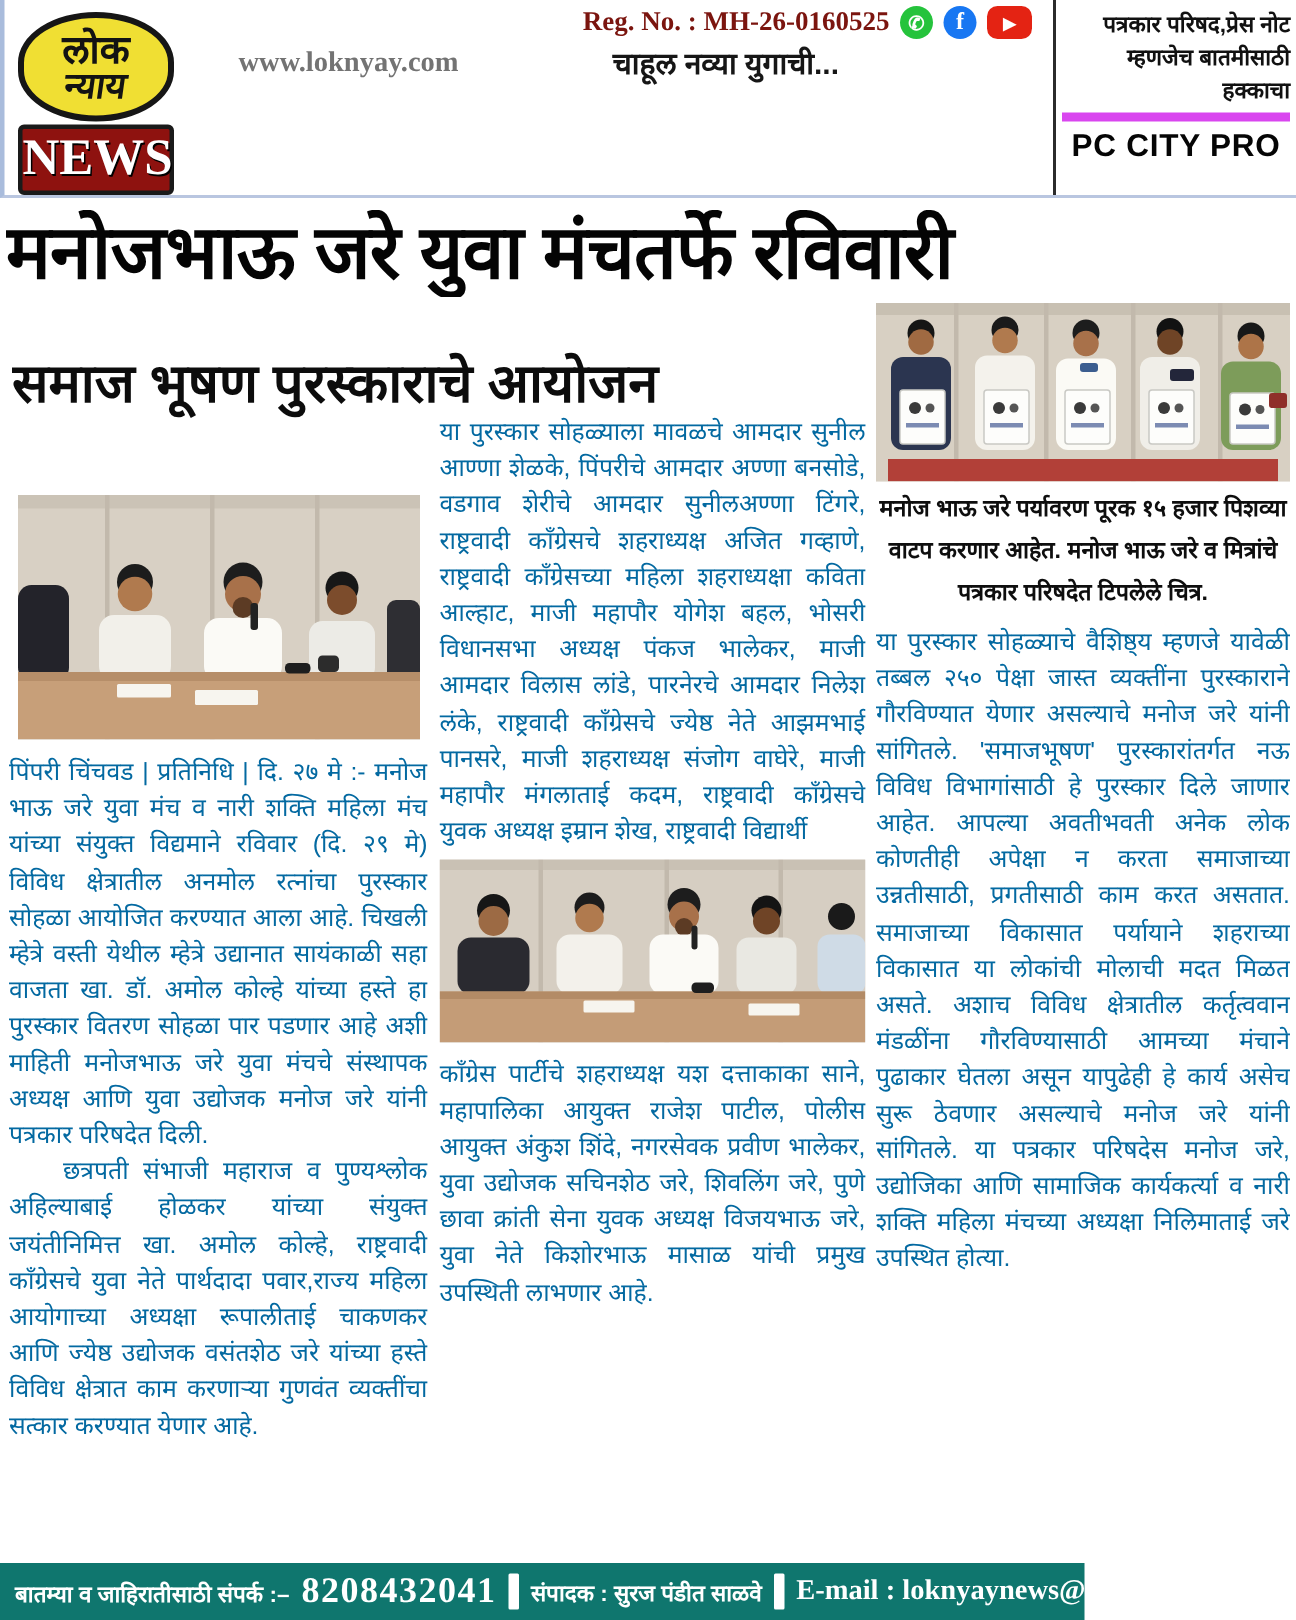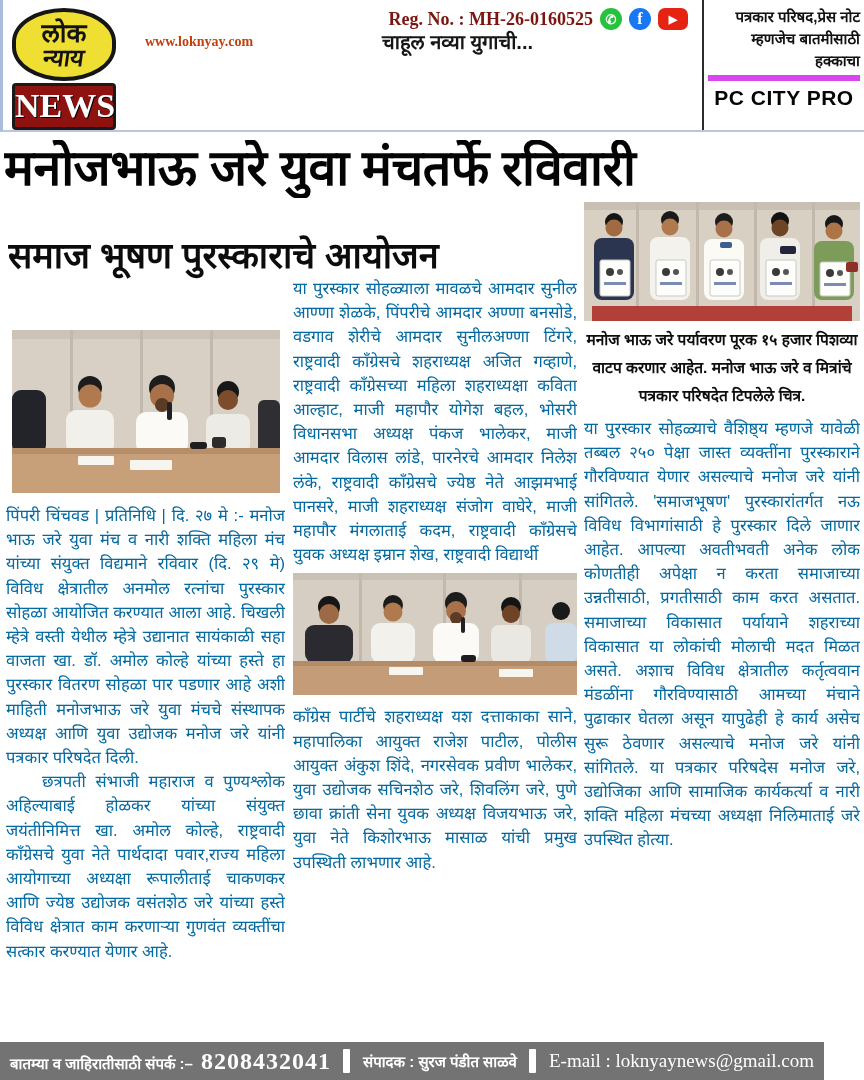--- a/index.html
+++ b/index.html
@@ -11,31 +11,31 @@
             border-left:3px solid #a9bcdc; border-bottom:2px solid #b9c6e0; background:#fff; }
   .logo-box { width:122px; height:100%; display:flex; flex-direction:column; align-items:center; padding-top:8px;gap:16px; }
   .logo-oval { width:104px; height:84px; background:#f0df33; border:4px solid #161616; border-radius:50%/46%;
                display:flex; flex-direction:column; align-items:center; justify-content:center; z-index:2; }
   .logo-oval .l1 { font-size:26px; font-weight:800; color:#131313; line-height:1; }
   .logo-oval .l2 { font-size:24px; font-weight:800; color:#131313; line-height:1; transform:skewX(-8deg); }
   .logo-news { margin-top:-14px; width:104px; background:#8e120f; border:3px solid #1a1a1a; border-radius:4px;
                color:#fff; text-align:center; font-family:"Liberation Serif", serif; font-weight:700;
                font-size:34px; line-height:1.2; text-shadow:1px 1px 0 #000; z-index:1; }
   .header-center { flex:1; display:flex; flex-direction:column; padding-top:4px; }
-  .reg-row { display:flex; align-items:flex-end; justify-content:flex-end; gap:7px; padding-right:14px; height:26px; }
+  .reg-row { display:flex; align-items:flex-start; justify-content:flex-end; gap:7px; padding-right:14px; height:26px; }
   .reg { font-family:"Liberation Serif", serif; font-weight:700; font-size:18px; color:#7b150f; }
   .icon { width:22px; height:22px; border-radius:50%; display:inline-flex; align-items:center; justify-content:center;
           color:#fff; font-size:13px; font-weight:700; }
   .icon.wa { background:#25c33c; }
   .icon.fb { background:#1877f2; font-family:"Liberation Serif", serif; font-size:16px; }
   .icon.yt { background:#e42313; border-radius:7px; width:30px; font-size:11px; }
   .masthead { text-align:center; color:#c9197b; font-weight:800; font-size:58px; line-height:1.02;
               letter-spacing:1px; white-space:nowrap; }
   .sub-row { display:flex; align-items:center; margin-top:-2px; }
-  .website { margin-left:20px; font-family:"Liberation Serif", serif; font-weight:700; font-size:14px; color:#c2410c; }
+  .website { margin-left:34px; font-family:"Liberation Serif", serif; font-weight:700; font-size:19px; color:#737373; }
   .tagline { flex:1; text-align:center; font-weight:700; font-size:20px; color:#161616; padding-right:40px; }
   .header-right { width:162px; border-left:2px solid #2b2b2b; display:flex; flex-direction:column;
                   justify-content:flex-start; padding:6px 4px 2px; }
   .right-text { font-weight:700; font-size:15px; line-height:1.45; text-align:right; color:#111; }
   .right-brand { border-top:6px solid #d946ef; margin-top:4px; padding-top:5px; text-align:center;
                  font-weight:800; font-size:21px; letter-spacing:0.5px; color:#050505; white-space:nowrap; }
 
   
   .headline { position:absolute; top:140px; left:4px; width:858px; font-size:50px; font-weight:900;
               color:#040404; letter-spacing:-0.5px; line-height:1.15; white-space:nowrap; overflow:hidden; }
@@ -48,27 +48,27 @@
   .photo-frame { background:#d8d0c4; overflow:hidden; }
   .photo-left { position:absolute; left:12px; top:330px; width:268px; height:163px; }
   .col-left-text { position:absolute; left:6px; top:503px; width:279px; height:545px; overflow:hidden; }
   .col-mid { position:absolute; left:293px; top:276px; width:284px; height:770px; overflow:hidden; }
   .col-mid .photo-frame { margin:7px 0 9px; width:284px; height:122px; }
   .col-right { position:absolute; left:584px; top:202px; width:276px; height:844px; overflow:hidden; }
   .col-right .photo-frame { width:276px; height:119px; }
   .caption { font-weight:700; font-size:15.5px; line-height:28px; text-align:center; color:#0e0e0e; padding:5px 0 6px; }
 
   
-  .footer { position:absolute; left:0; bottom:0; width:824px; height:38px; background:#737373;
+  .footer { position:absolute; left:0; bottom:0; width:723px; height:38px; background:#0f766e;
             display:flex; align-items:center; justify-content:space-between; padding:0 10px; color:#fff; }
   .footer .seg1 { display:flex; align-items:baseline; gap:8px; white-space:nowrap; }
   .footer .contact-label { font-weight:700; font-size:15px; }
   .footer .phone { font-family:"Liberation Serif", serif; font-weight:700; font-size:24px; letter-spacing:1px; }
   .footer .editor { font-weight:700; font-size:15px; white-space:nowrap; }
-  .footer .email { font-family:"Liberation Serif", serif; font-weight:400; font-size:19px; white-space:nowrap; }
+  .footer .email { font-family:"Liberation Serif", serif; font-weight:700; font-size:19px; white-space:nowrap; }
   .fdiv { width:7px; height:24px; background:#ffffff; border-radius:1px; margin:0 8px; flex:0 0 auto; }
 </style>
 </head>
 <body>
 
 <div class="page">
 
   <header class="header">
     <div class="logo-box">
       <div class="logo-oval">

